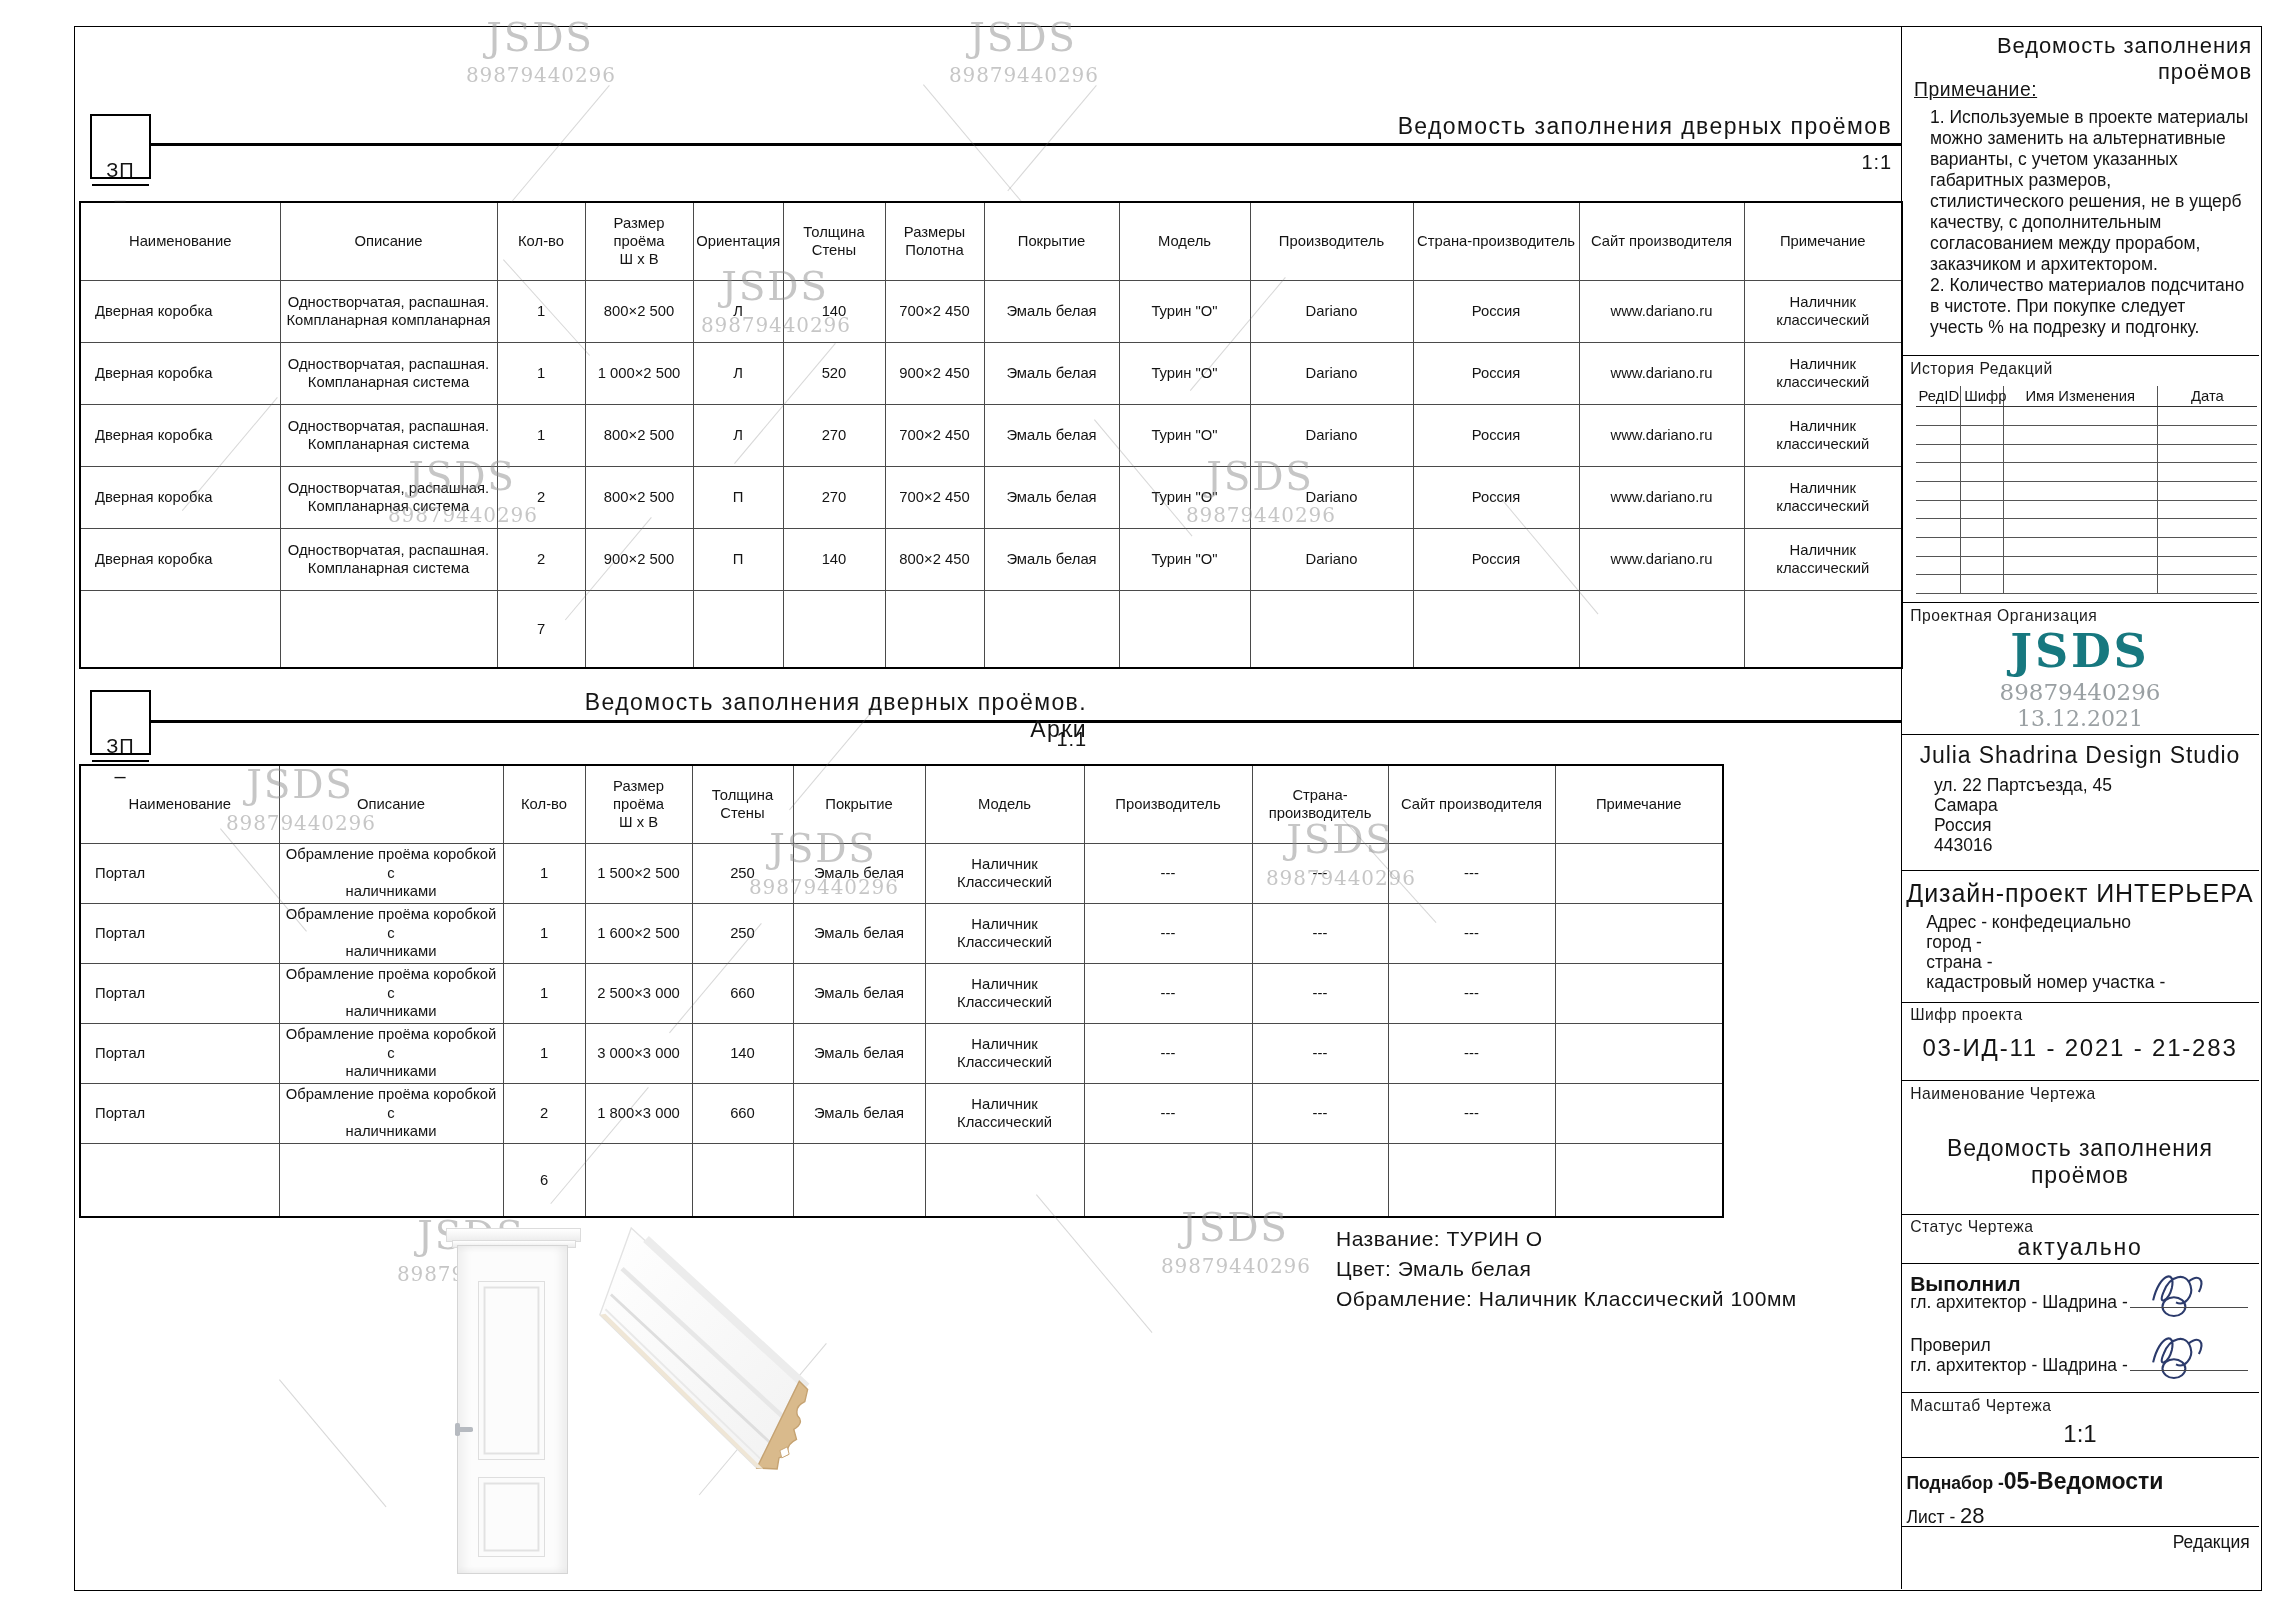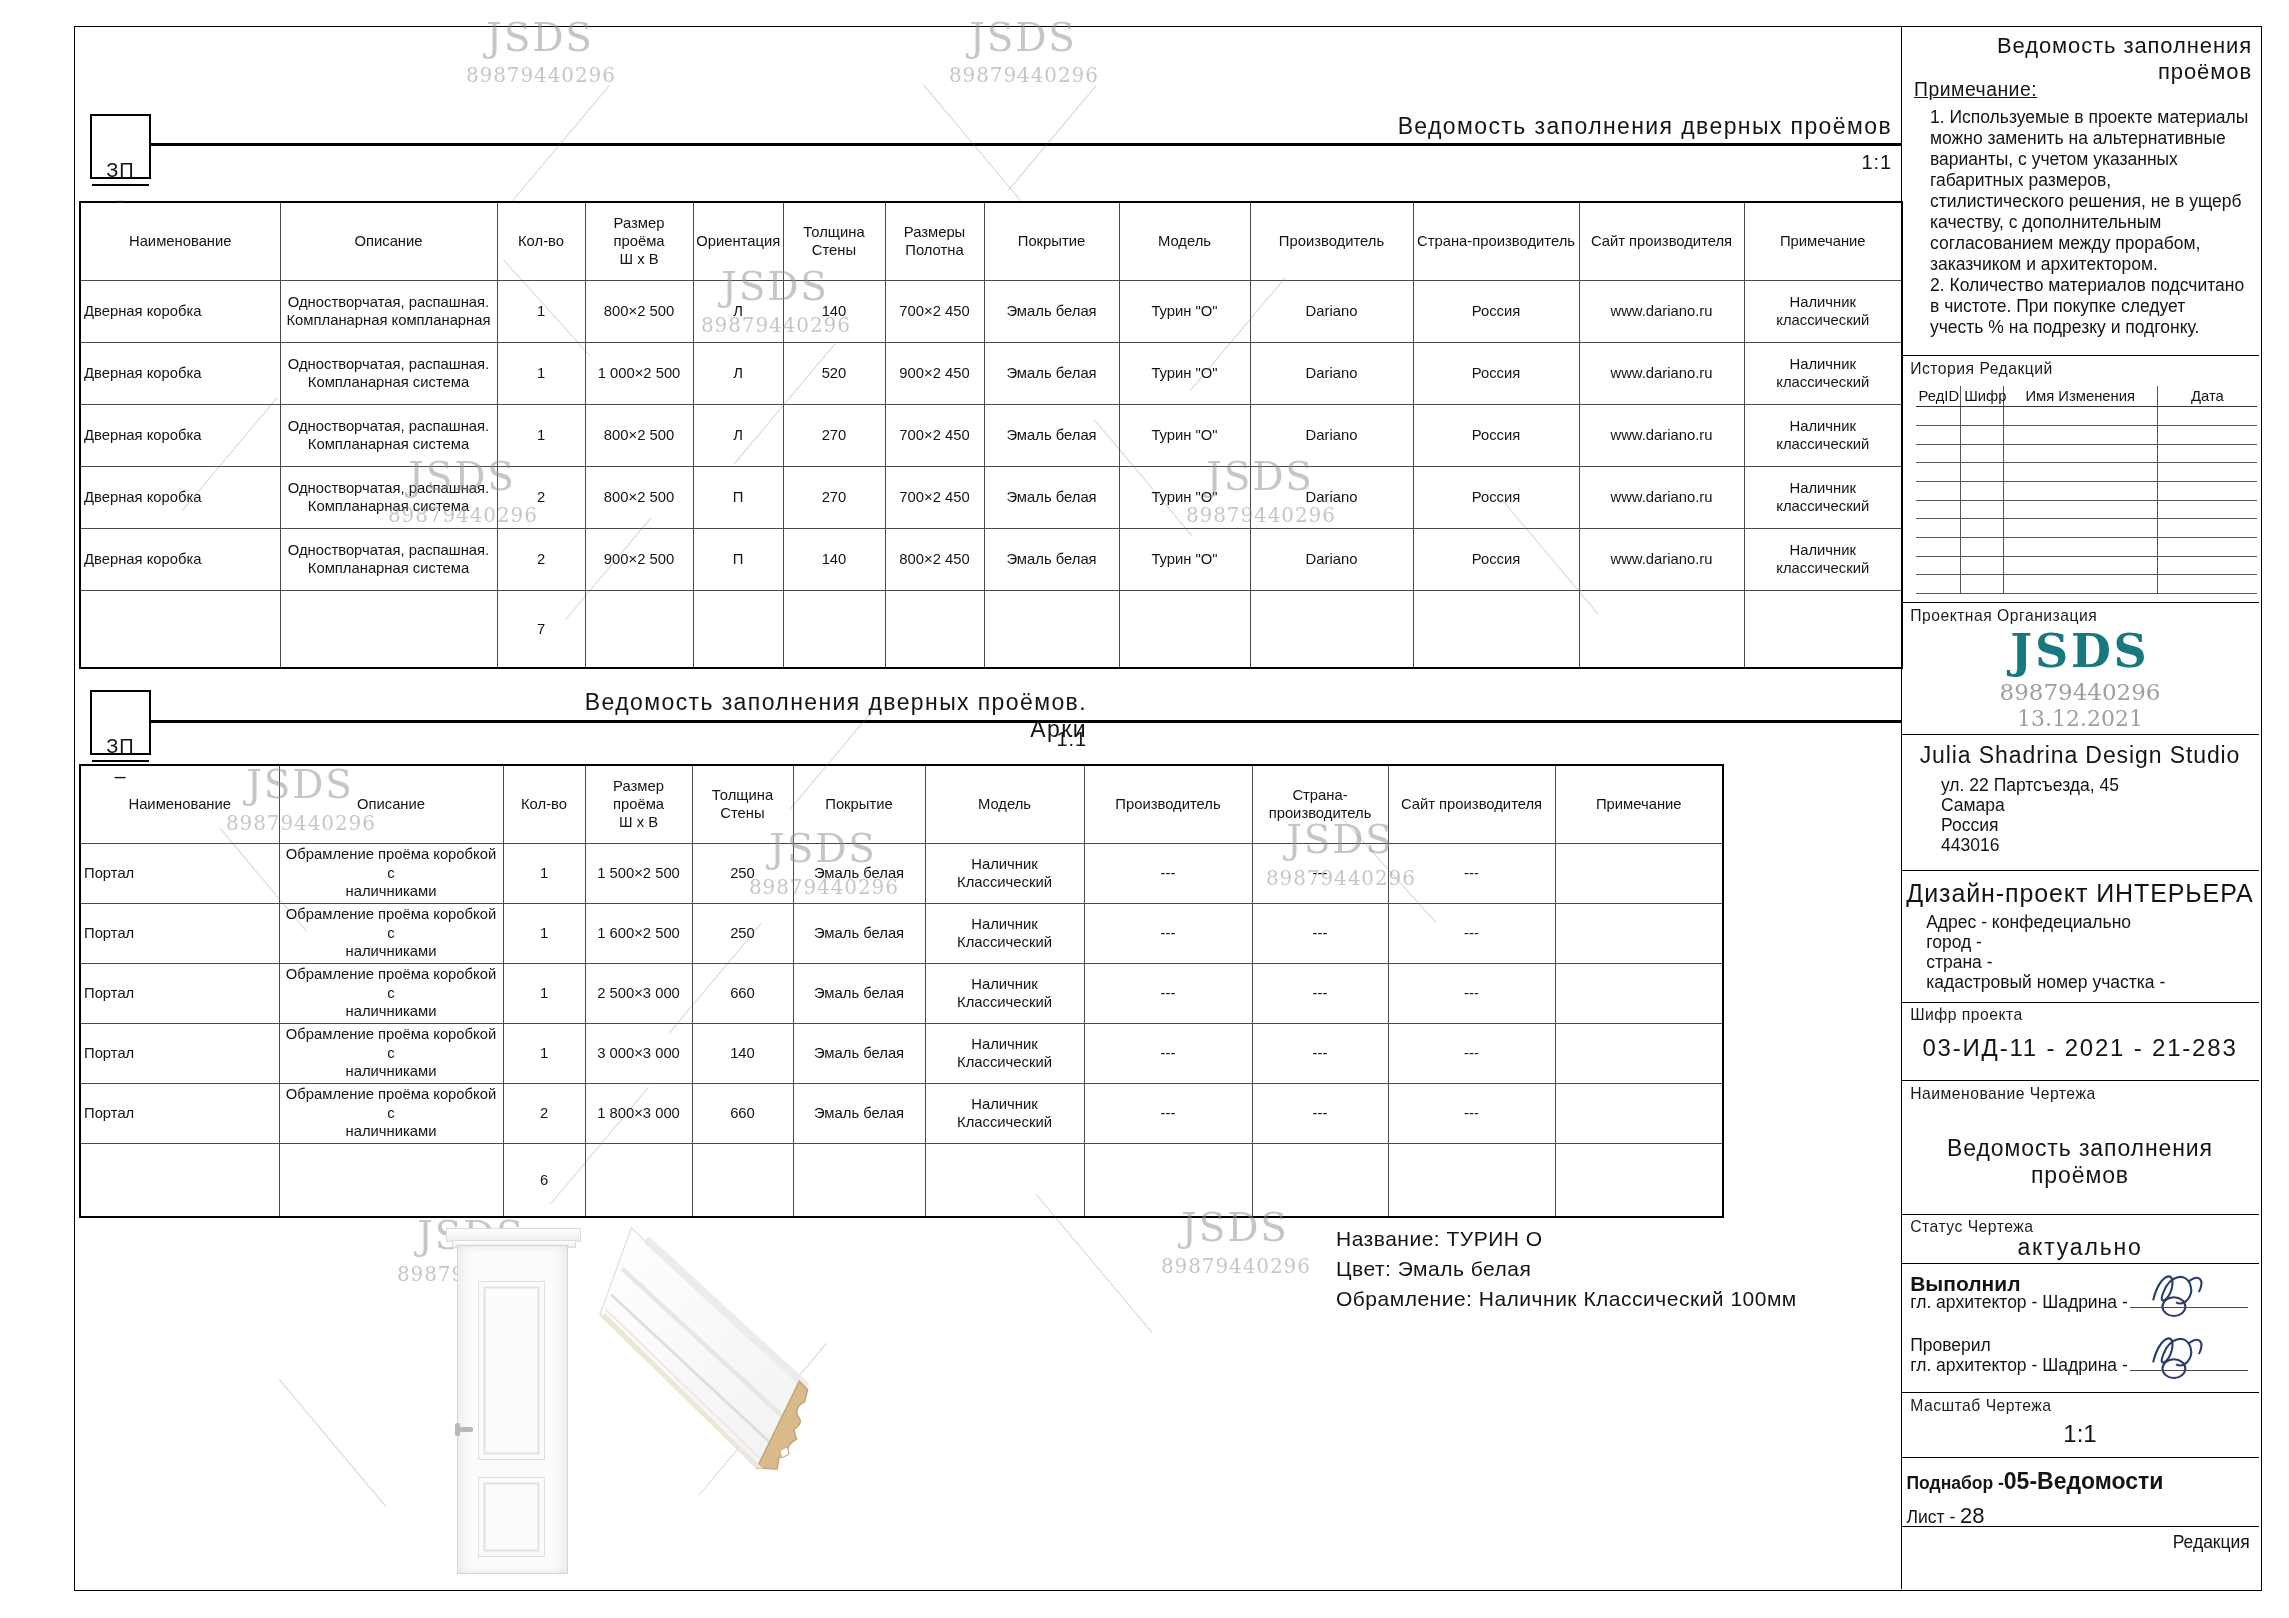--- a/index.html
+++ b/index.html
@@ -22,21 +22,21 @@
   .doc-title{font-size:23px;letter-spacing:1.4px;text-align:right;}
   .scale-label{font-size:20px;text-align:right;letter-spacing:0.9px;}
 
   
   table.sched{border-collapse:collapse;table-layout:fixed;background:transparent;
               border:2.8px solid #000;}
   table.sched th,table.sched td{border:1.3px solid #4a4a4a;font-weight:normal;
               font-size:14.8px;text-align:center;vertical-align:middle;padding:1.8px 2.8px;
               white-space:pre-line;line-height:1.25;overflow:hidden;}
   table.sched thead tr{height:78px;}
-  table.sched td:first-child{text-align:left;padding-left:3px;}
+  table.sched td:first-child{text-align:left;padding-left:14px;}
   .t1 tbody tr{height:62px;}
   .t2 tbody tr{height:55px;}
   .t1 .total-row{height:78px;}
   .t2 .total-row{height:74px;}
   .total-row td{font-size:17.5px;}
 
   
   .wm{position:absolute;text-align:center;font-family:"DejaVu Serif",serif;
       color:#8f8f8f;opacity:.5;z-index:1;pointer-events:none;width:148px;}
   .wm .wm-logo{font-size:39px;letter-spacing:1.8px;}
@@ -550,21 +550,21 @@
     </table>
 
     <div class="sb-line" style="top:576px;"></div>
     <div class="sb-label" style="top:581px;left:9.2px;">Проектная Организация</div>
     <div class="sb-center org-logo" style="top:598px;">JSDS</div>
     <div class="sb-center org-gray" style="top:653px;font-size:23px;">89879440296</div>
     <div class="sb-center org-gray" style="top:680px;font-size:22px;">13.12.2021</div>
 
     <div class="sb-line" style="top:708px;"></div>
     <div class="sb-center" style="top:716px;font-size:23px;letter-spacing:0.9px;">Julia Shadrina Design Studio</div>
-    <div class="abs pre" style="top:749px;left:24px;font-size:17.5px;line-height:20px;">ул. 22 Партсъезда, 45
+    <div class="abs pre" style="top:749px;left:17px;font-size:17.5px;line-height:20px;">ул. 22 Партсъезда, 45
 Самара
 Россия
 443016</div>
 
     <div class="sb-line" style="top:844px;"></div>
     <div class="sb-center" style="top:853px;font-size:25px;letter-spacing:0.9px;">Дизайн-проект ИНТЕРЬЕРА</div>
     <div class="abs pre" style="top:886px;left:9.2px;font-size:17.5px;line-height:20px;">Адрес - конфедециально
 город -
 страна -
 кадастровый номер участка -</div>

